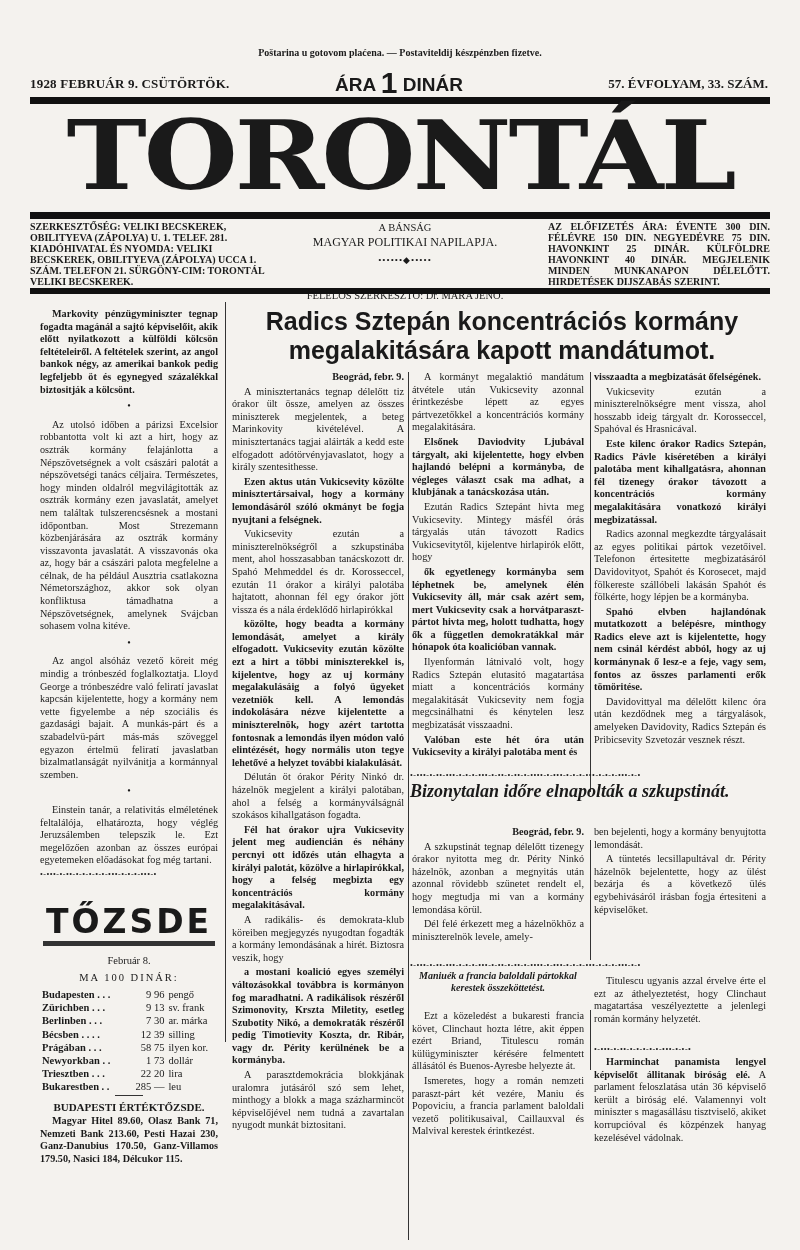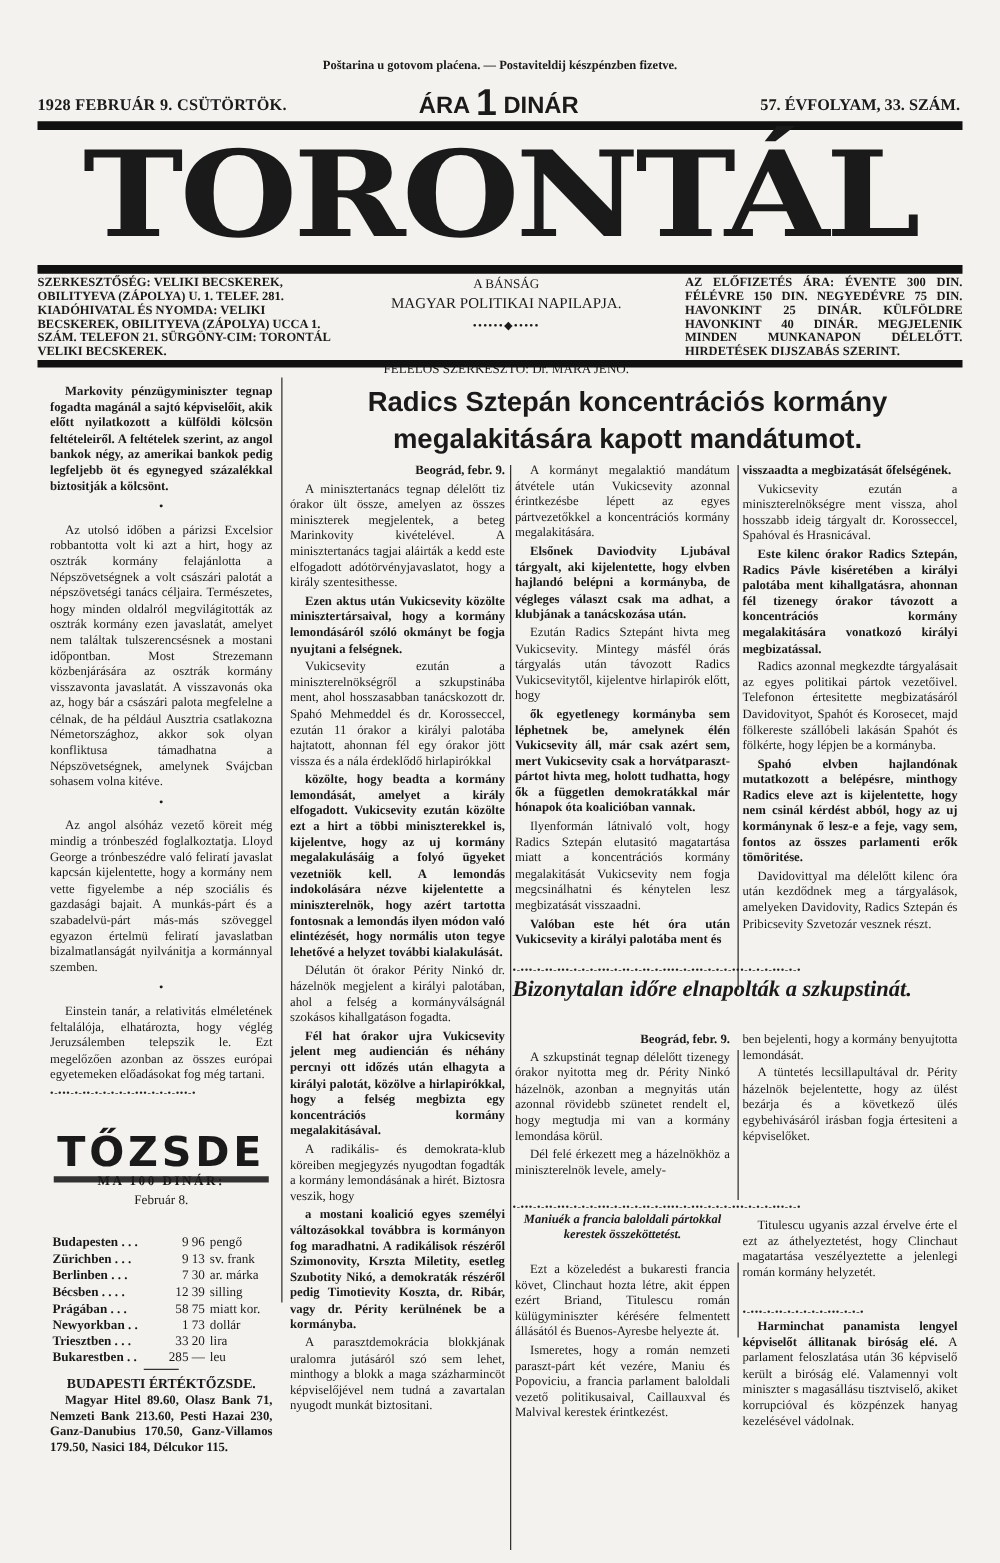--- a/index.html
+++ b/index.html
@@ -19,21 +19,21 @@
   .info-mid { left:290px; top:221px; width:230px; text-align:center; font-size:10.5px; line-height:14px; }
   .info-mid .dots { font-size:9px; letter-spacing:1px; }
   .info-right { left:548px; top:221px; width:222px; font-size:10px; font-weight:bold; line-height:11px; text-align:justify; }
   .col { font-size:10.2px; line-height:12.6px; text-align:justify; }
   .col p { margin:0 0 2px 0; text-indent:12px; }
   .col .b { font-weight:bold; }
   .col .sep { text-align:center; margin:4px 0 6px; font-size:10px; text-indent:0; }
   .col1 { left:40px; top:308px; width:178px; }
   .vrule { width:1px; background:#333; }
   .v1 { left:225px; top:302px; height:740px; }
-  .headline { left:228px; width:548px; top:307px; text-align:center; font-family:"Liberation Sans", sans-serif; font-size:22px; font-weight:bold; line-height:29px; }
+  .headline { left:228px; width:548px; top:307px; text-align:center; font-family:"Liberation Sans", sans-serif; font-size:25px; font-weight:bold; line-height:29px; }
   .col2 { left:232px; top:371px; width:172px; }
   .col3 { left:412px; top:371px; width:172px; }
   .col4 { left:594px; top:371px; width:172px; }
   .v2 { left:408px; top:372px; height:868px; }
   .v3 { left:590px; top:372px; height:420px; }
   .v4 { left:590px; top:840px; height:120px; }
   .v5 { left:590px; top:1010px; height:60px; }
   .dateln { text-align:right; font-weight:bold; text-indent:0 !important; }
   .dotrule { font-size:8px; letter-spacing:0.5px; white-space:nowrap; overflow:hidden; text-indent:0 !important; color:#222; }
   .dr1 { left:410px; top:770px; width:360px; }
@@ -43,21 +43,21 @@
   .dr2 { left:410px; top:960px; width:360px; }
   .sub3 { left:412px; top:970px; width:172px; text-align:center; font-style:italic; font-weight:bold; font-size:10px; line-height:12px; }
   .col3c { left:412px; top:1010px; width:172px; }
   .col4c { left:594px; top:975px; width:172px; }
   .dr3 { left:594px; top:1044px; width:172px; }
   .col4d { left:594px; top:1056px; width:172px; }
   .tozsde-title { left:40px; top:902px; width:178px; text-align:center; font-family:"DejaVu Sans", sans-serif; font-size:33px; font-weight:bold; letter-spacing:3px; }
   .tozsde-bar { left:43px; top:941px; width:172px; height:5px; background:#333; }
   .tz { left:40px; width:178px; font-size:10.5px; }
   .tz-date { top:955px; text-align:center; }
-  .tz-head { top:940px; text-align:center; font-weight:bold; letter-spacing:2px; }
+  .tz-head { top:972px; text-align:center; font-weight:normal; letter-spacing:2px; }
   .rates { left:42px; top:988px; width:176px; font-size:10.5px; line-height:13.2px; border-collapse:collapse; }
   .rates td { padding:0; white-space:nowrap; }
   .rates td.v { text-align:right; padding-right:4px; }
   .rates td.c1 { font-weight:bold; }
   .shortrule { left:115px; top:1095px; width:28px; height:1px; background:#333; }
   .bud-title { left:40px; top:1101px; width:178px; text-align:center; font-size:11px; font-weight:bold; }
   .bud-text { left:40px; top:1115px; width:178px; font-size:10.2px; line-height:12.6px; text-align:justify; font-weight:bold; }
   .bud-text span { display:block; text-indent:12px; }
 </style>
 </head>
@@ -118,30 +118,30 @@
         <td>ar. márka</td>
       </tr>
   <tr>
         <td class="c1">Bécsben . . . .</td>
         <td class="v">12 39</td>
         <td>silling</td>
       </tr>
   <tr>
         <td class="c1">Prágában . . .</td>
         <td class="v">58 75</td>
-        <td>miatt kor.</td>
+        <td>ilyen kor.</td>
       </tr>
   <tr>
         <td class="c1">Newyorkban . .</td>
         <td class="v">1 73</td>
         <td>dollár</td>
       </tr>
   <tr>
         <td class="c1">Triesztben . . .</td>
-        <td class="v">33 20</td>
+        <td class="v">22 20</td>
         <td>lira</td>
       </tr>
   <tr>
         <td class="c1">Bukarestben . .</td>
         <td class="v">285 —</td>
         <td>leu</td>
       </tr>
 </tbody>
   </table>
 <div class="abs shortrule"></div>

